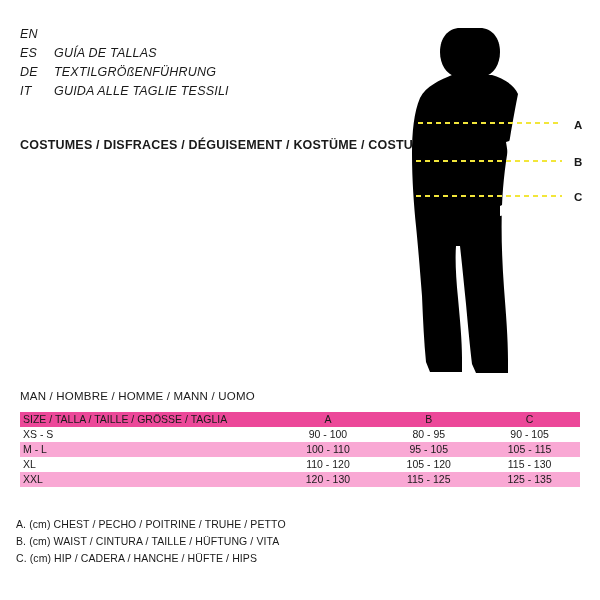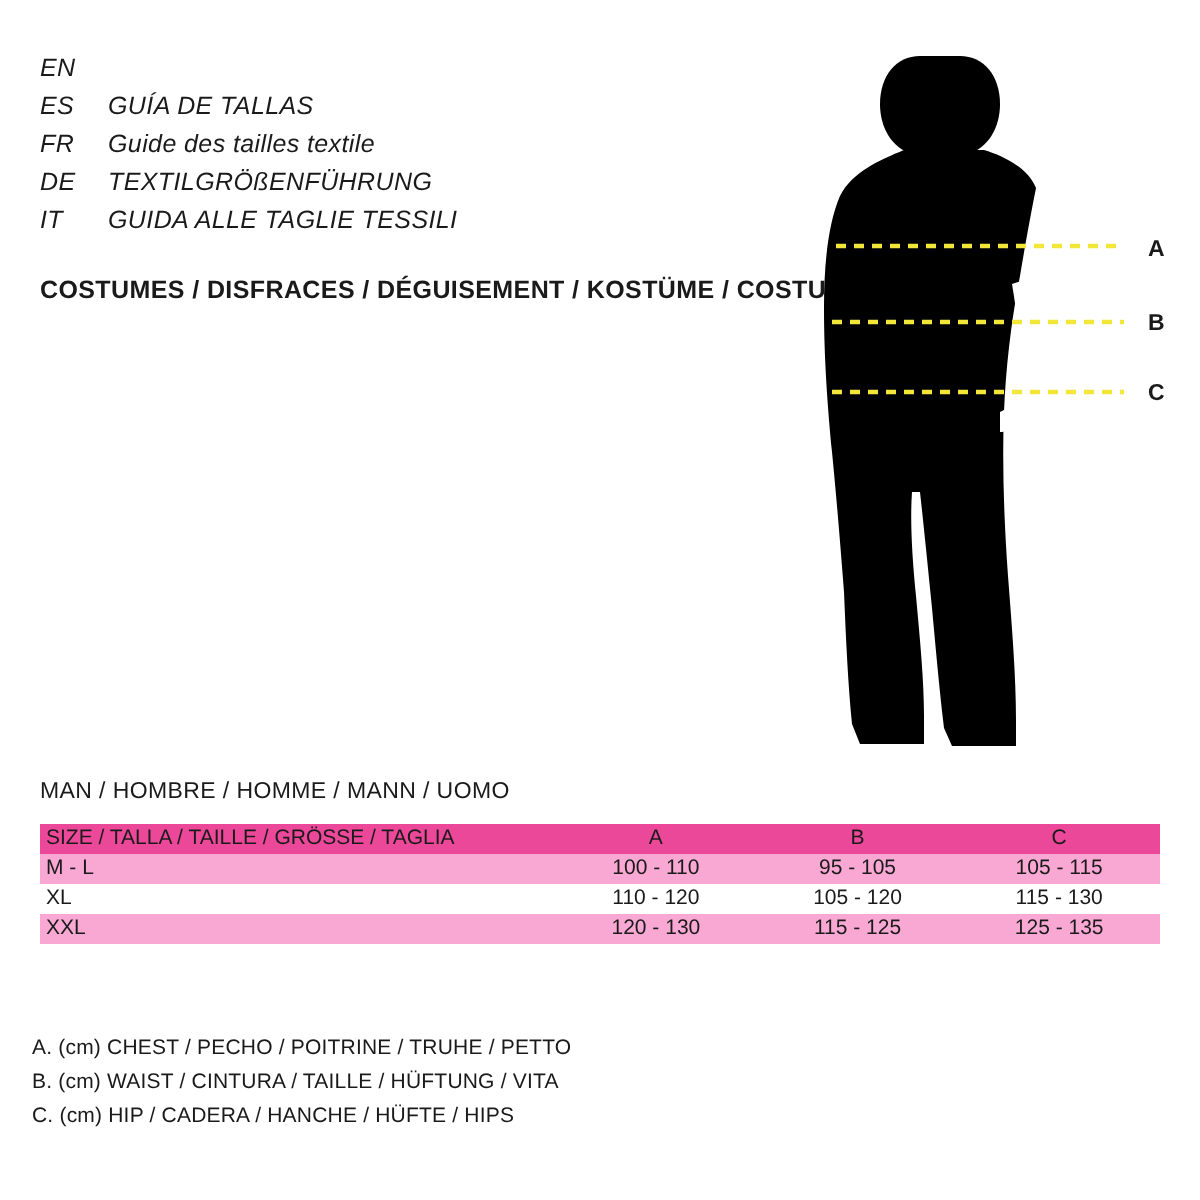--- a/index.html
+++ b/index.html
@@ -142,24 +142,20 @@
 
 <div class="page">
 
   <div class="lang-block">
     <div class="lang-row">
       <span class="lang-code">EN</span>
     </div>
     <div class="lang-row">
       <span class="lang-code">ES</span>
       <span class="lang-text">GUÍA DE TALLAS</span>
-    </div>
-    <div class="lang-row">
-      <span class="lang-code">FR</span>
-      <span class="lang-text">Guide des tailles textile</span>
     </div>
     <div class="lang-row">
       <span class="lang-code">DE</span>
       <span class="lang-text">TEXTILGRÖßENFÜHRUNG</span>
     </div>
     <div class="lang-row">
       <span class="lang-code">IT</span>
       <span class="lang-text">GUIDA ALLE TAGLIE TESSILI</span>
     </div>
   </div>
@@ -210,20 +206,26 @@
   <table class="size-table">
     <thead>
       <tr>
         <th class="col-label">SIZE / TALLA / TAILLE / GRÖSSE / TAGLIA</th>
         <th class="col-meas">A</th>
         <th class="col-meas">B</th>
         <th class="col-meas">C</th>
       </tr>
     </thead>
     <tbody>
+      <tr class="plain">
+        <td class="col-label">XS - S</td>
+        <td class="col-meas">90 - 100</td>
+        <td class="col-meas">80 - 95</td>
+        <td class="col-meas">90 - 105</td>
+      </tr>
       <tr class="shaded">
         <td class="col-label">M - L</td>
         <td class="col-meas">100 - 110</td>
         <td class="col-meas">95 - 105</td>
         <td class="col-meas">105 - 115</td>
       </tr>
       <tr class="plain">
         <td class="col-label">XL</td>
         <td class="col-meas">110 - 120</td>
         <td class="col-meas">105 - 120</td>

